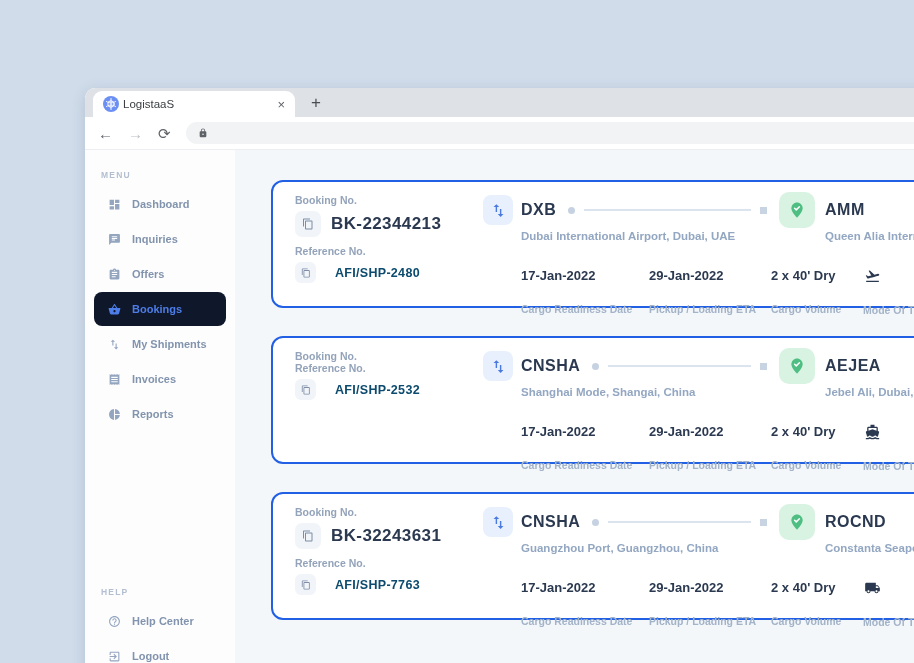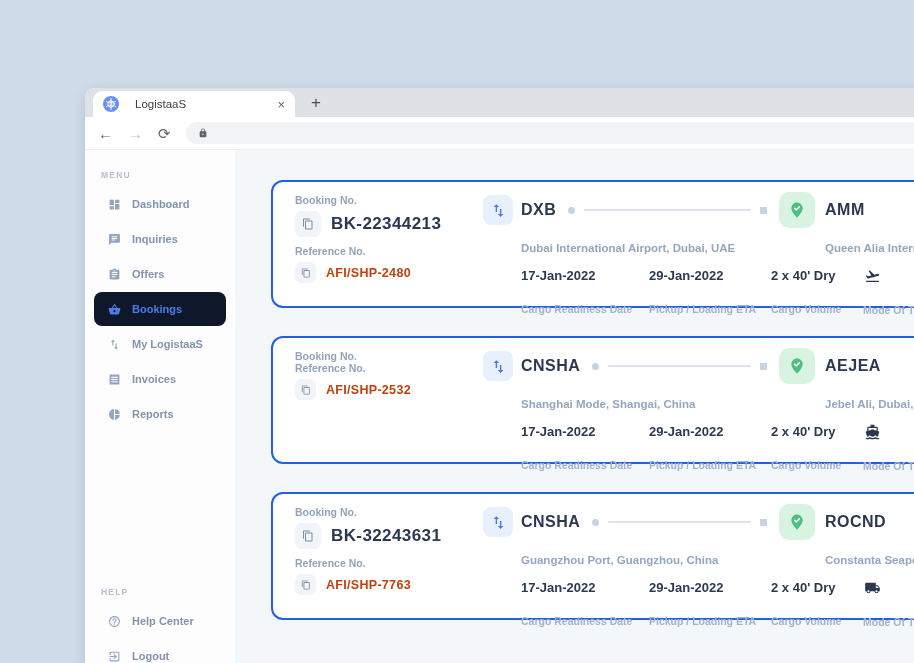--- a/index.html
+++ b/index.html
@@ -15,21 +15,21 @@
     box-shadow:0 3px 14px rgba(50,70,100,.18);
     display:flex; flex-direction:column; background:#fff;
   }
   
   .tabstrip {
     height:29px; background:#dee1e6; border-radius:10px 0 0 0;
     display:flex; align-items:flex-end; padding-left:8px; flex:none;
   }
   .tab {
     width:202px; height:26px; background:#fff; border-radius:9px 9px 0 0;
-    display:flex; align-items:center; gap:16px; padding:0 10px;
+    display:flex; align-items:center; gap:4px; padding:0 10px;
   }
   .favicon { width:16px; height:16px; flex:none; }
   .tab-title { flex:1; font-size:11.5px; color:#3c4043; white-space:nowrap; overflow:hidden; }
   .tab-close { font-size:13px; color:#5f6368; cursor:default; }
   .newtab-btn { font-size:17px; color:#4a4d51; margin-left:16px; align-self:center; line-height:29px; }
   .toolbar {
     height:33px; background:#fff; display:flex; align-items:center;
     padding:0 13px; gap:15px; flex:none; border-bottom:1px solid #eceef1;
   }
   .nav-ico { font-size:15px; color:#5f6368; line-height:1; }
@@ -70,34 +70,34 @@
   .lbl { font-size:10.5px; font-weight:600; color:#93a3ba; }
   .val-row { display:flex; align-items:center; gap:10px; margin:5px 0 8px 0; }
   .copy-chip {
     width:26px; height:26px; background:#f1f4f8; border-radius:7px;
     display:flex; align-items:center; justify-content:center; cursor:pointer; flex:none;
   }
   .copy-chip svg { width:12px; height:12px; fill:#7d8da5; }
   .copy-chip.small { width:21px; height:21px; border-radius:6px; }
   .copy-chip.small svg { width:10px; height:10px; }
   .booking-val { font-size:17px; font-weight:700; color:#2b3950; letter-spacing:.4px; white-space:nowrap; }
-  .ref-val { font-size:12.5px; font-weight:700; color:#c2410c; letter-spacing:.3px; white-space:nowrap; }
+  .ref-val { font-size:12.5px; font-weight:700; color:#0c4a6e; letter-spacing:.3px; white-space:nowrap;margin-left:9px; }
   .card-right { flex:1; padding-top:1px; min-width:0; }
   .route-row { display:flex; align-items:flex-start; }
   .route-chip {
     width:30px; height:30px; background:#e8f0fd; border-radius:8px; flex:none;
     display:flex; align-items:center; justify-content:center;
   }
   .route-chip svg { width:17px; height:17px; fill:#4a7ae0; }
   .loc { position:relative; flex:none; }
   .loc.origin { margin-left:8px; }
   .loc.dest { margin-left:10px; width:130px; }
   .loc-code { font-size:16px; font-weight:700; color:#2b3950; letter-spacing:.5px; line-height:30px; white-space:nowrap; }
   .loc-name {
-    position:absolute; top:47px; left:0; white-space:nowrap;
+    position:absolute; top:35px; left:0; white-space:nowrap;
     font-size:11.5px; font-weight:600; color:#93a7c2;
   }
   .connector { flex:1; display:flex; align-items:center; height:30px; margin:0 12px; min-width:40px; }
   .connector .dot { width:7px; height:7px; border-radius:50%; background:#c6d2e2; flex:none; }
   .connector .line { flex:1; height:1.5px; background:#dbe3ef; margin:0 9px; }
   .connector .sq { width:7px; height:7px; background:#c9d4e3; flex:none; }
   .dest-chip {
     width:36px; height:36px; background:#d9f3e2; border-radius:10px; flex:none;
     margin-top:-3px; display:flex; align-items:center; justify-content:center;
   }
@@ -182,21 +182,21 @@
             </span>
     <span>Bookings</span>
   </div>
 
   <div class="nav-item">
     <span class="item-icon">
               <svg viewBox="0 0 24 24" style="width: 13px; height: 13px; display: block;">
                 <path d="M9 3L5 6.99h3V14h2V6.99h3L9 3zm7 14.01V10h-2v7.01h-3L15 21l4-3.99h-3z"></path>
               </svg>
             </span>
-    <span>My LogistaaS</span>
+    <span>My Shipments</span>
   </div>
 
   <div class="nav-item">
     <span class="item-icon">
               <svg viewBox="0 0 24 24" style="width: 13px; height: 13px; display: block;">
                 <path d="M18 17H6v-2h12v2zm0-4H6v-2h12v2zm0-4H6V7h12v2zM3 22l1.5-1.5L6 22l1.5-1.5L9 22l1.5-1.5L12 22l1.5-1.5L15 22l1.5-1.5L18 22l1.5-1.5L21 22V2l-1.5 1.5L18 2l-1.5 1.5L15 2l-1.5 1.5L12 2l-1.5 1.5L9 2 7.5 3.5 6 2 4.5 3.5 3 2v20z"></path>
               </svg>
             </span>
     <span>Invoices</span>
   </div>

